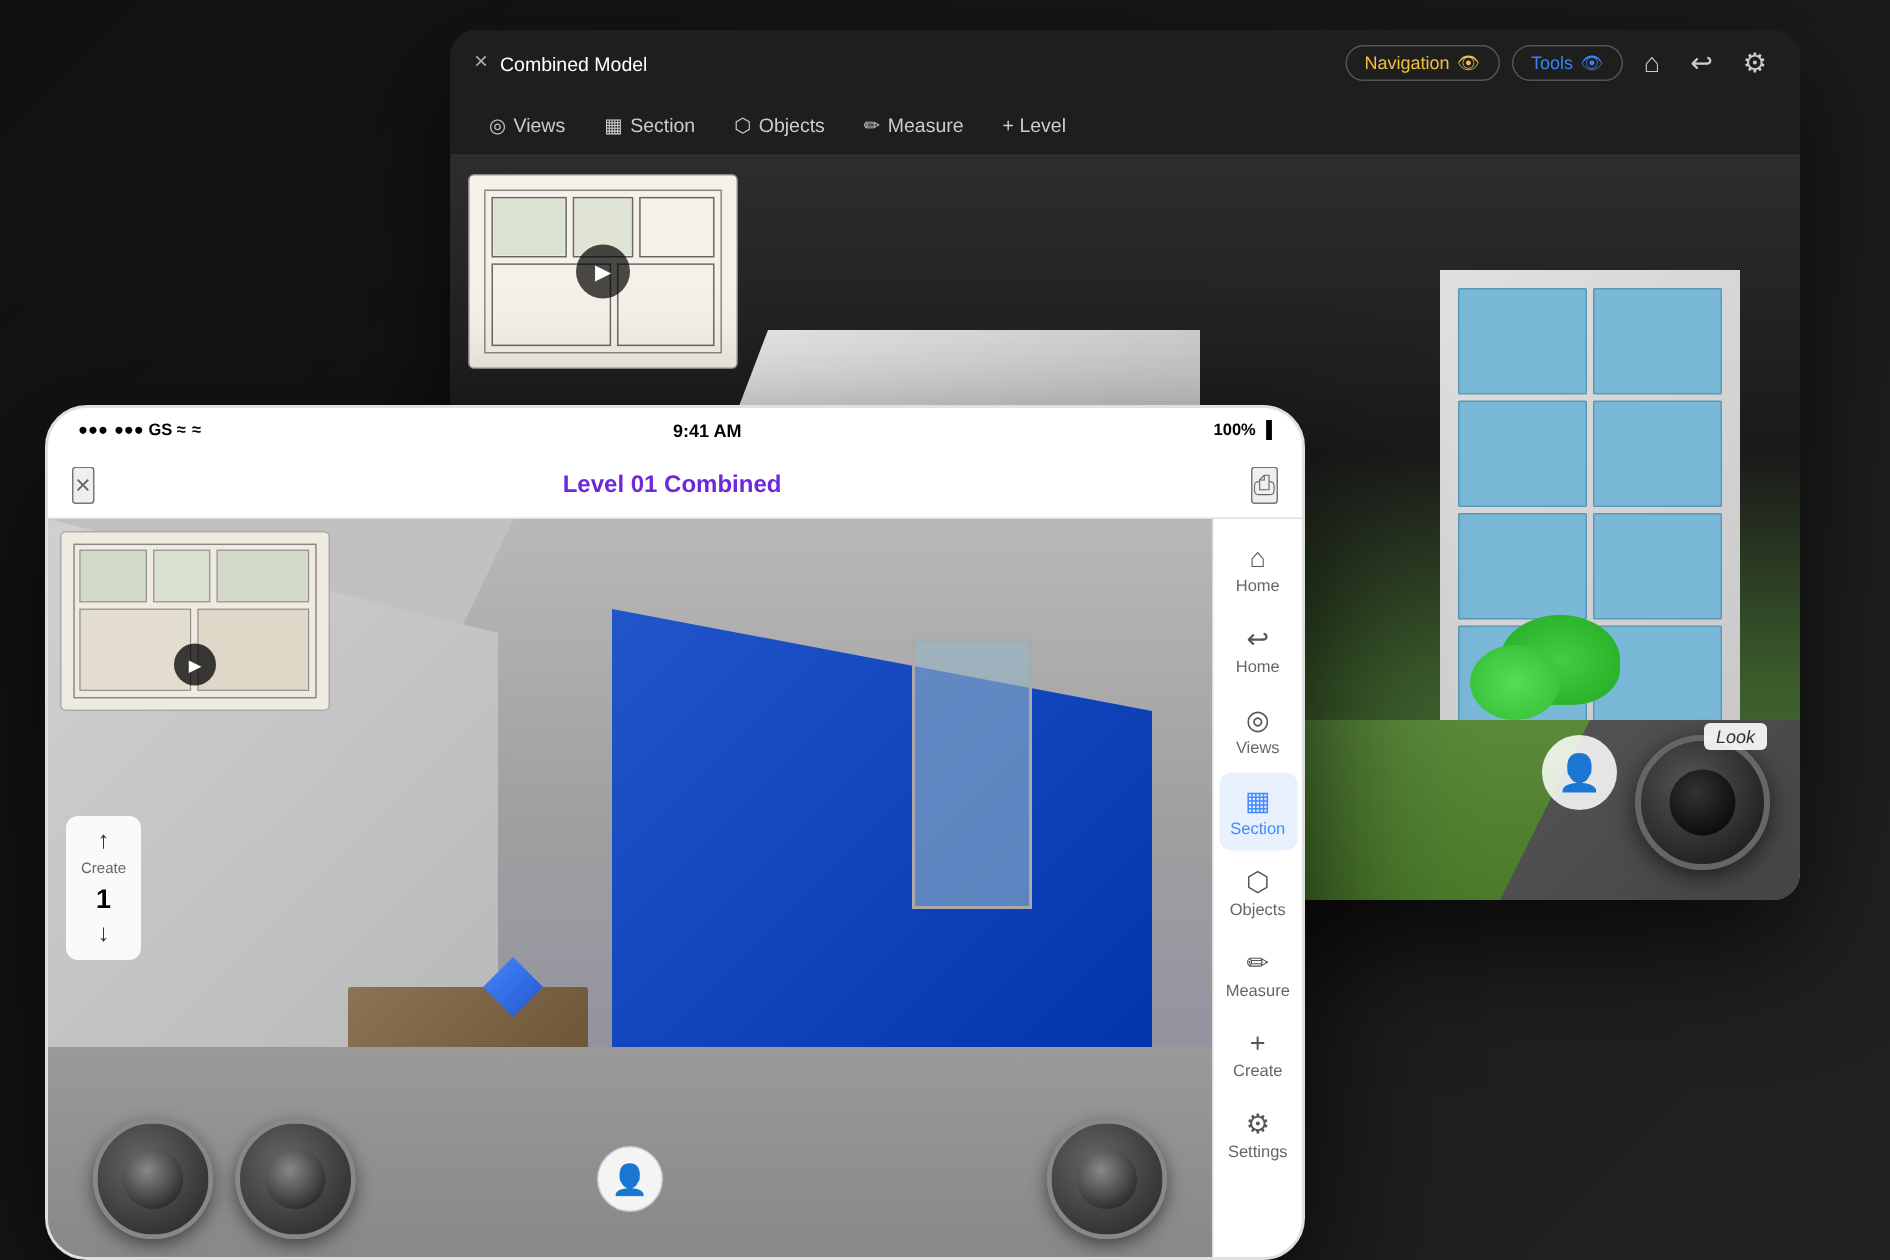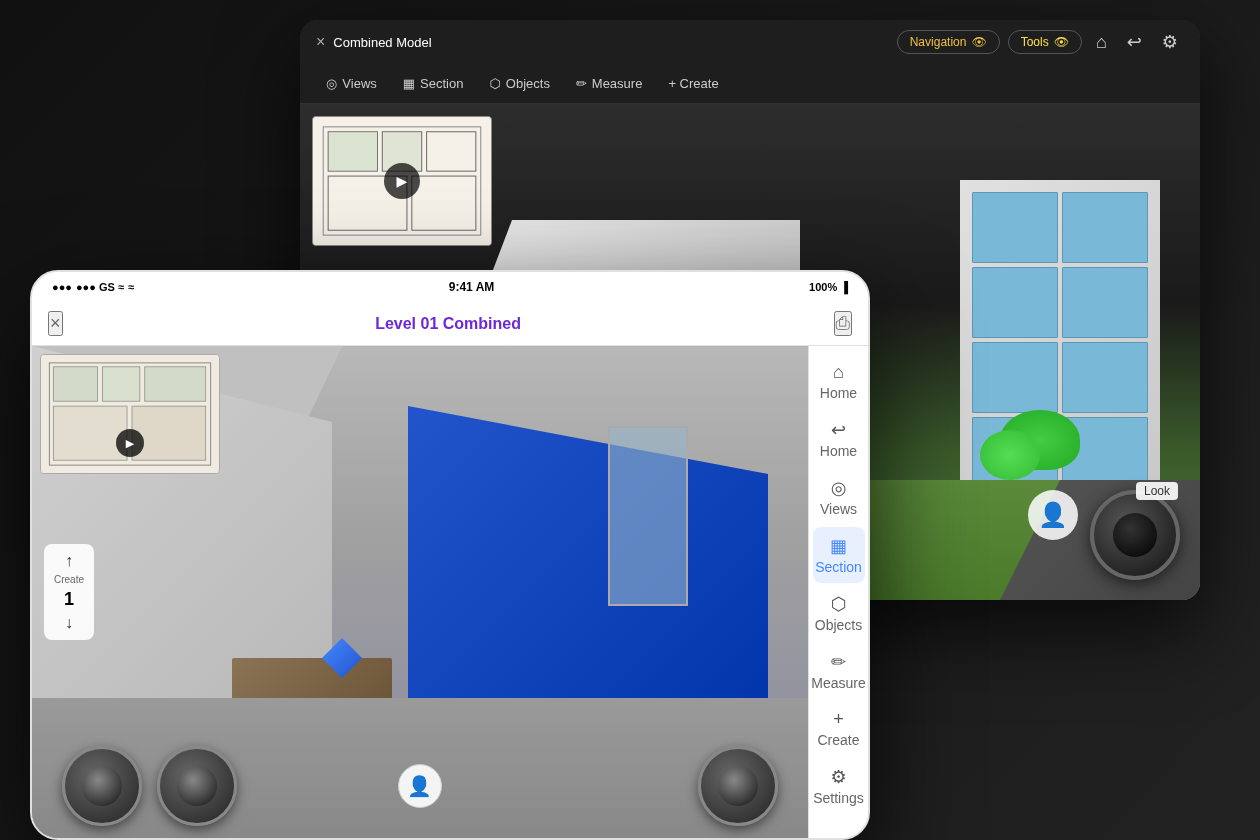--- a/index.html
+++ b/index.html
@@ -67,21 +67,21 @@
       font-size: 12px;
       padding: 4px 12px;
       display: flex;
       gap: 5px;
       cursor: pointer;
     }
     .tools-btn {
       background: transparent;
       border: 1px solid #555;
       border-radius: 20px;
-      color: #fde047;
+      color: #3b82f6;
       font-size: 12px;
       padding: 4px 12px;
       display: flex;
       align-items: flex-end;
       gap: 5px;
       cursor: pointer;
     }
     .icon-btn {
       background: transparent;
       border: none;
@@ -451,21 +451,21 @@
       cursor: pointer;
       width: 52px;
       gap: 2px;
     }
     .sidebar-item.active {
       background: #e8f0fe;
     }
     .sidebar-icon { font-size: 18px; color: #555; }
     .sidebar-item.active .sidebar-icon { color: #4488ff; }
     .sidebar-label {
-      font-size: 14px;
+      font-size: 11px;
       color: #666;
       text-align: center;
     }
     .sidebar-item.active .sidebar-label { color: #4488ff; }
 
     
     .nav-joystick-area {
       position: absolute;
       bottom: 20px;
       right: 20px;
@@ -505,20 +505,21 @@
     .look-label {
       position: absolute;
       bottom: 100px;
       right: 22px;
       background: rgba(255,255,255,0.9);
       border-radius: 4px;
       padding: 2px 8px;
       font-size: 12px;
       color: #333;
       font-weight: 500;
+      font-style: italic;
     }
     
     .floor-plan-svg {
       width: 100%;
       height: 100%;
     }
     
     .green-blob {
       position: absolute;
       bottom: 130px;
@@ -572,21 +573,21 @@
     </div>
     <div class="tool-item">
       <span>⬡</span>
       <span>Objects</span>
     </div>
     <div class="tool-item">
       <span>✏</span>
       <span>Measure</span>
     </div>
     <div class="tool-item">
-      <span>+ Create</span>
+      <span>+ Level</span>
     </div>
   </div>
   <div class="desktop-3d-view">
     <div class="building-scene">
 
       <div class="minimap-desktop">
         <svg class="floor-plan-svg" viewBox="0 0 180 130">
           <rect width="180" height="130" fill="#f5f0e8"></rect>
           <rect x="10" y="10" width="160" height="110" fill="none" stroke="#888" stroke-width="1"></rect>
 

